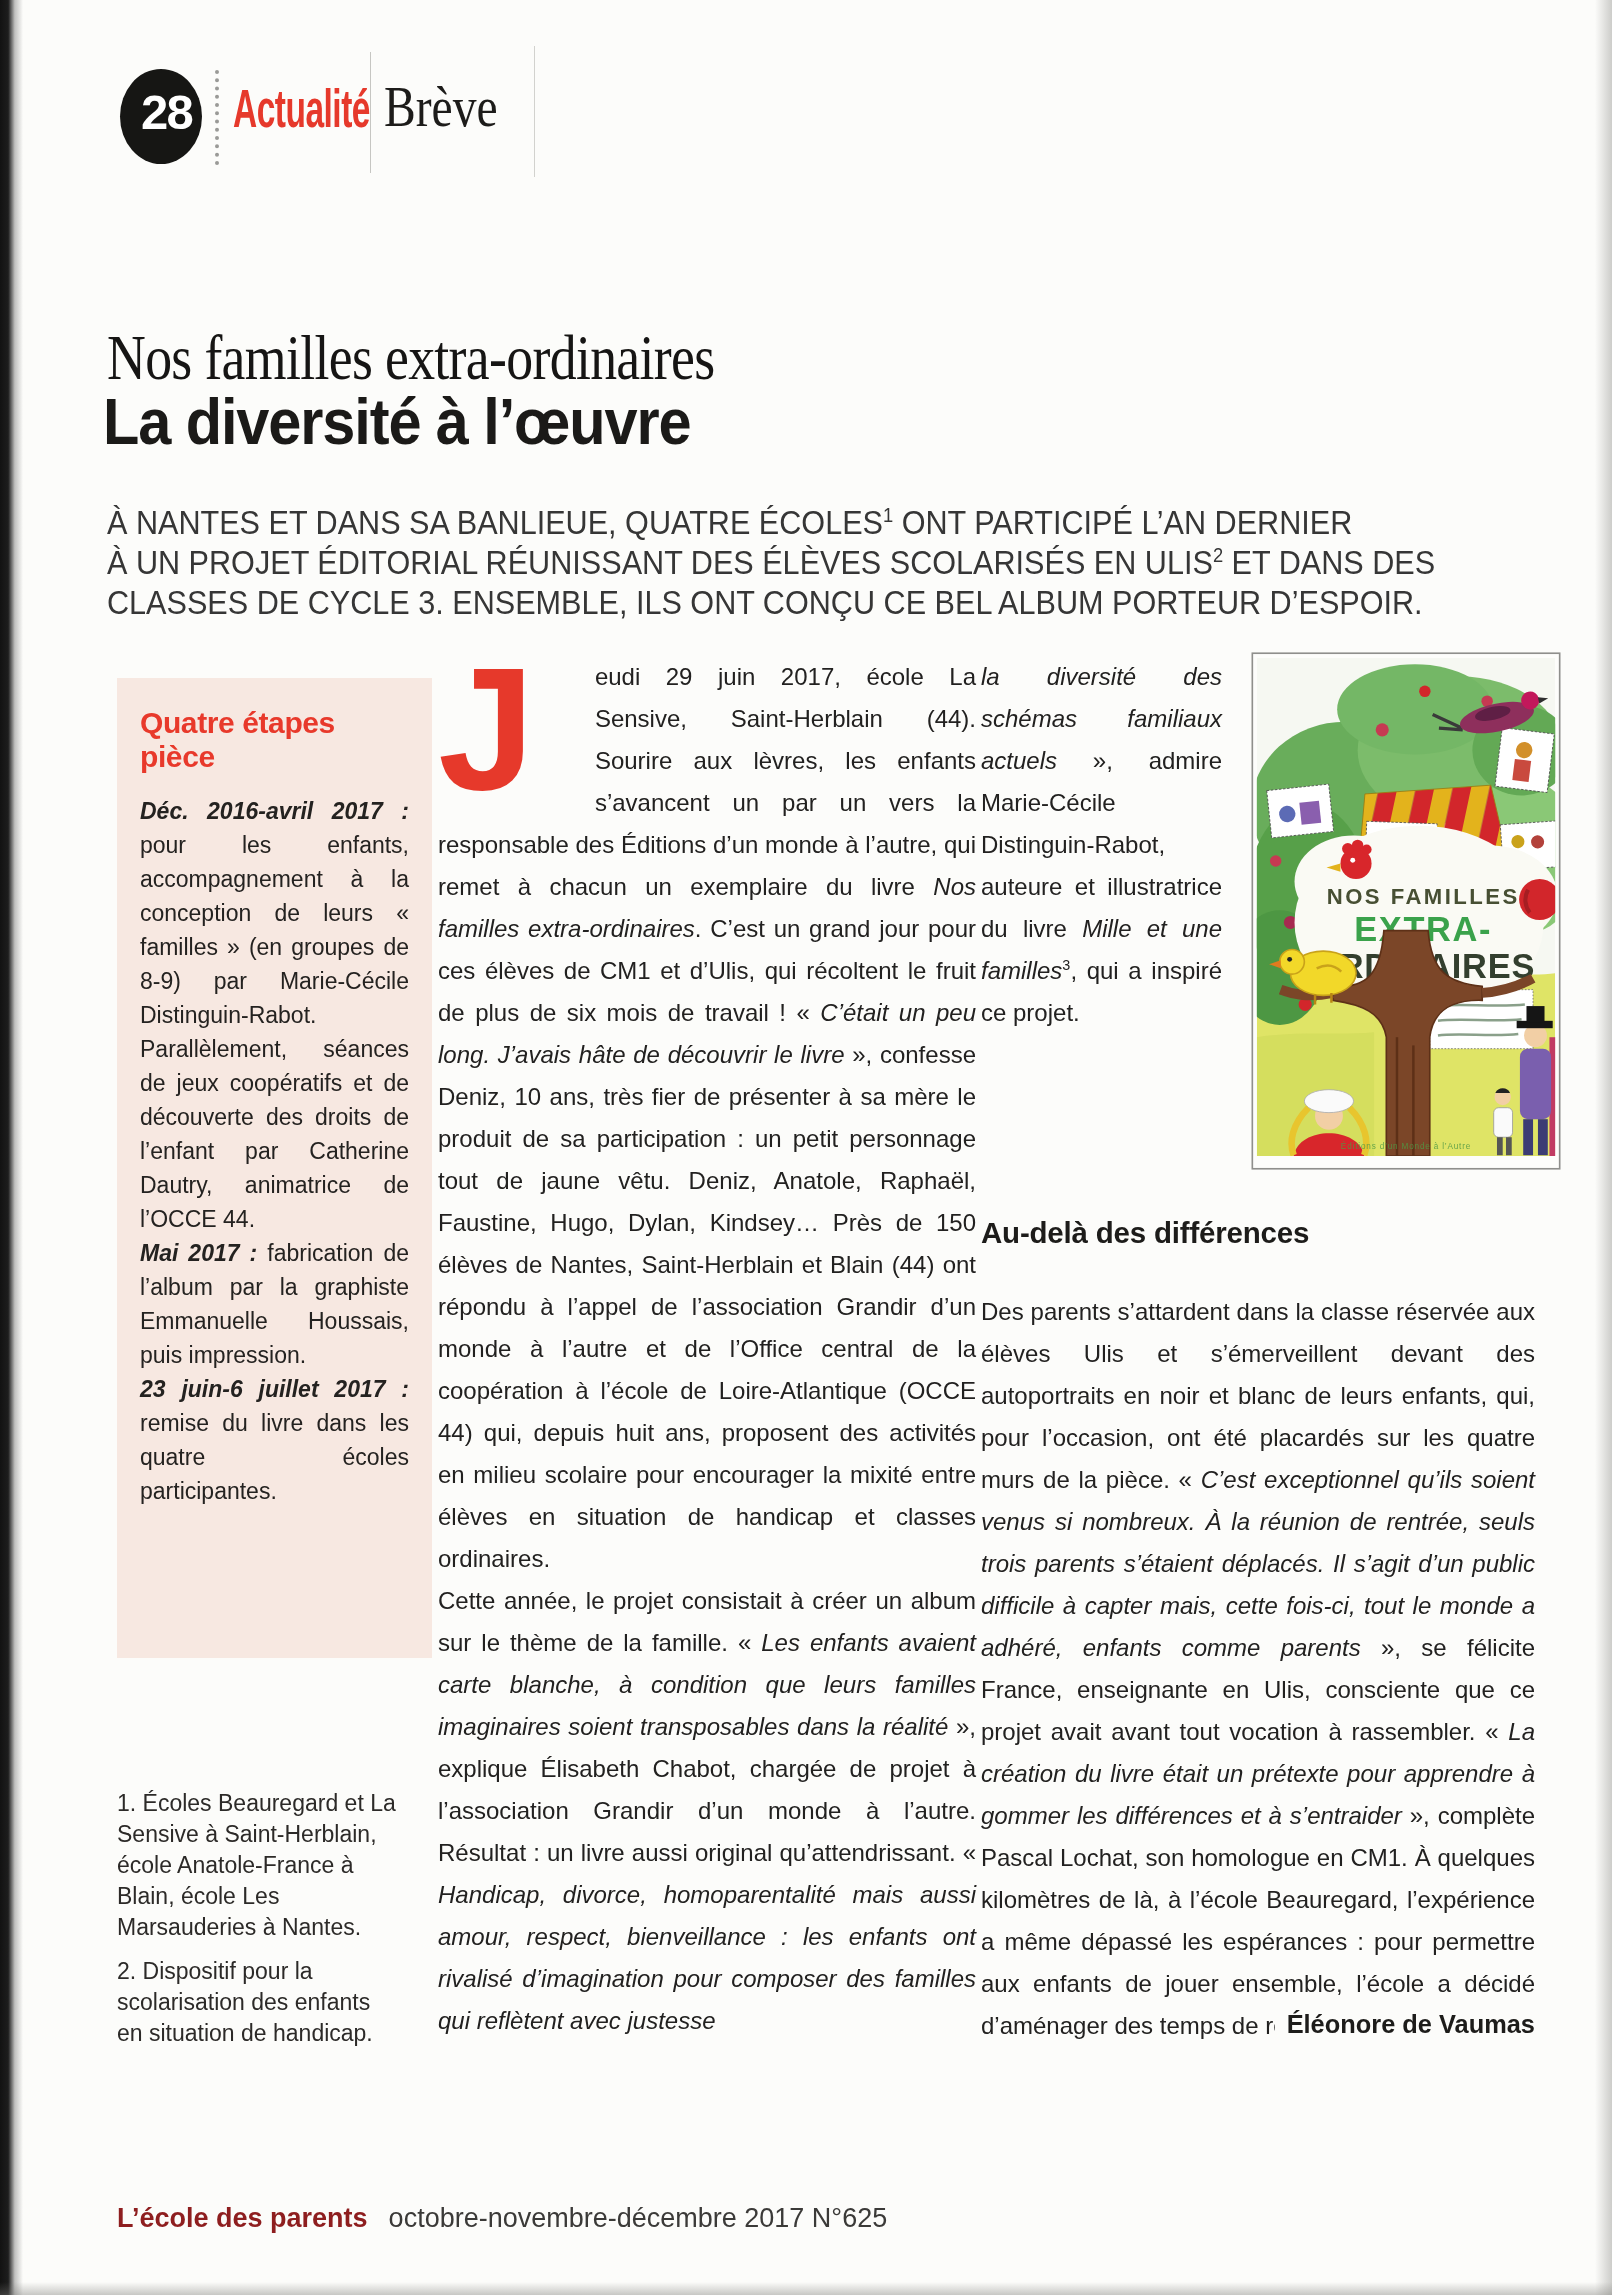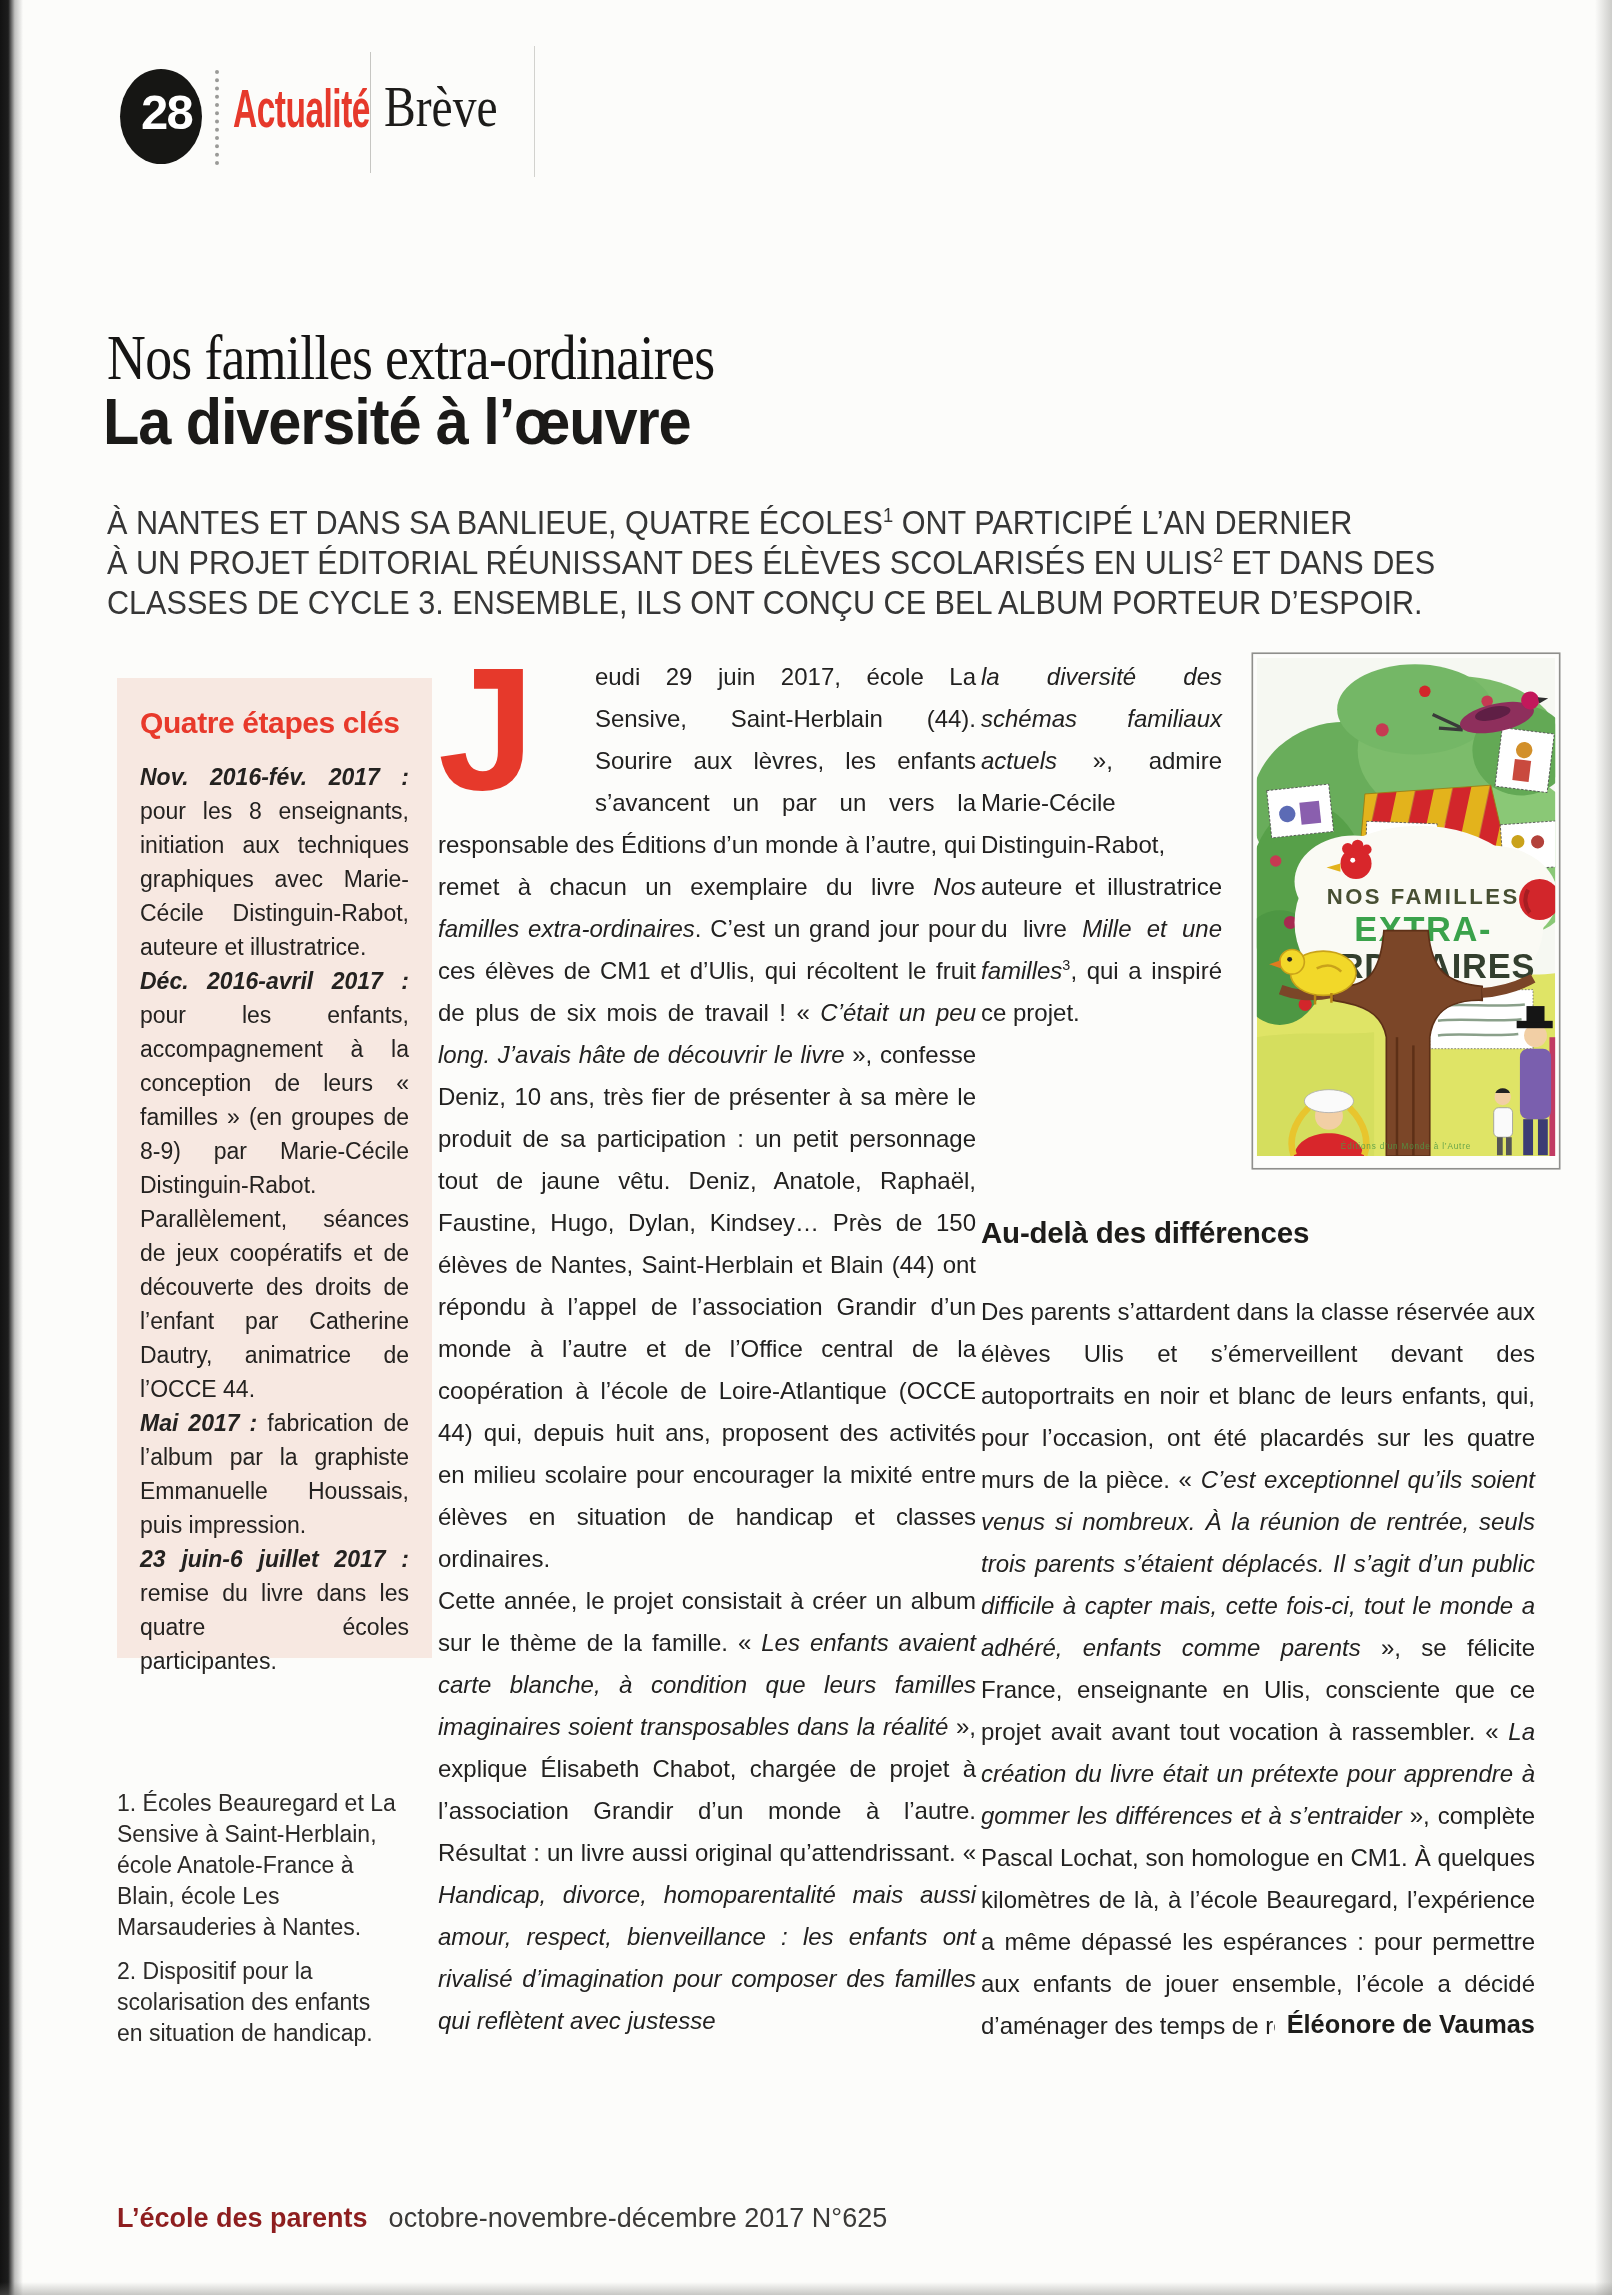--- a/index.html
+++ b/index.html
@@ -90,22 +90,21 @@
 
   <div class="kicker">Nos familles extra-ordinaires</div>
   <h1 class="headline" style="margin:0;">La diversité à l’œuvre</h1>
   <div class="standfirst">
     <div class="sf-line"><span>À NANTES ET DANS SA BANLIEUE, QUATRE ÉCOLES</span><span class="sup">1</span><span> ONT PARTICIPÉ L’AN DERNIER</span></div>
     <div class="sf-line"><span>À UN PROJET ÉDITORIAL RÉUNISSANT DES ÉLÈVES SCOLARISÉS EN ULIS</span><span class="sup">2</span><span> ET DANS DES</span></div>
     <div class="sf-line"><span>CLASSES DE CYCLE 3. ENSEMBLE, ILS ONT CONÇU CE BEL ALBUM PORTEUR D’ESPOIR.</span></div>
   </div>
 
   <aside class="sidebar">
-    <h2 class="sb-title">Quatre étapes clés</h2>
-    <p class="sb-entry"><span class="bi">Nov. 2016-fév. 2017 : </span><span>pour les 8 enseignants, initiation aux techniques graphiques avec Marie-Cécile Distinguin-Rabot, auteure et illustratrice.</span></p>
+    <h2 class="sb-title">Quatre étapes pièce</h2>
     <p class="sb-entry"><span class="bi">Déc. 2016-avril 2017 : </span><span>pour les enfants, accompagnement à la conception de leurs « familles » (en groupes de 8-9) par Marie-Cécile Distinguin-Rabot. Parallèlement, séances de jeux coopératifs et de découverte des droits de l’enfant par Catherine Dautry, animatrice de l’OCCE 44.</span></p>
     <p class="sb-entry"><span class="bi">Mai 2017 : </span><span>fabrication de l’album par la graphiste Emmanuelle Houssais, puis impression.</span></p>
     <p class="sb-entry"><span class="bi">23 juin-6 juillet 2017 : </span><span>remise du livre dans les quatre écoles participantes.</span></p>
   </aside>
 
   <div class="footnotes">
     <p>1. Écoles Beauregard et La Sensive à Saint-Herblain, école Anatole-France à Blain, école Les Marsauderies à Nantes.</p>
     <p>2. Dispositif pour la scolarisation des enfants en situation de handicap.</p>
   </div>
 

